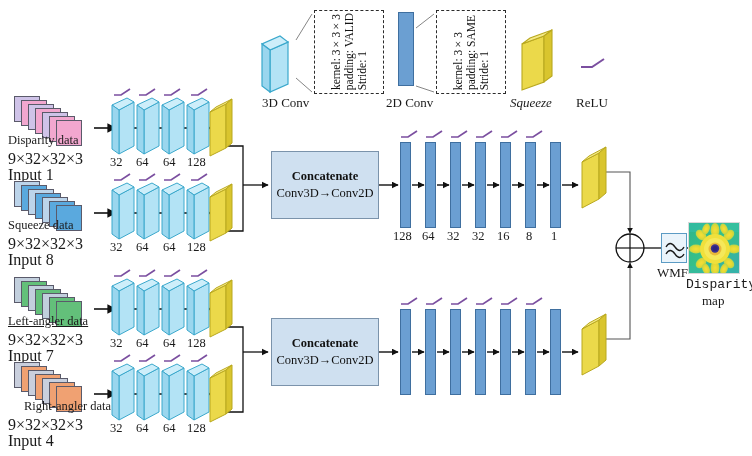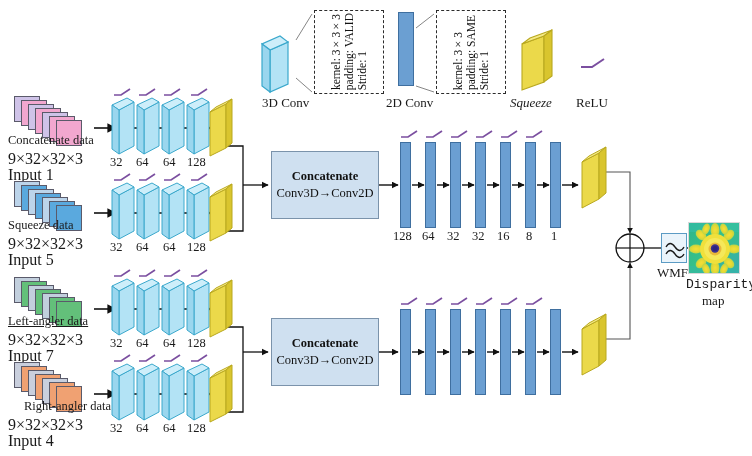--- a/index.html
+++ b/index.html
@@ -259,36 +259,36 @@
 
   <div class="stack" style="left:14px; top:96px;">
     <div class="card" style="left:0px;  top:0px;  background:#cfc3e8;"></div>
     <div class="card" style="left:7px;  top:4px;  background:#f2a7cf;"></div>
     <div class="card" style="left:14px; top:8px;  background:#cfc3e8;"></div>
     <div class="card" style="left:21px; top:12px; background:#f2a7cf;"></div>
     <div class="card" style="left:28px; top:16px; background:#cfc3e8;"></div>
     <div class="card" style="left:35px; top:20px; background:#f2a7cf;"></div>
     <div class="card" style="left:42px; top:24px; background:#f2a7cf;"></div>
   </div>
-  <div class="txt label-main" style="left:8px; top:134px;">Concatenate data</div>
+  <div class="txt label-main" style="left:8px; top:134px;">Disparity data</div>
   <div class="txt label-dim" style="left:8px; top:150px;">9×32×32×3</div>
   <div class="txt label-dim" style="left:8px; top:166px;">Input 1</div>
 
   <div class="stack" style="left:14px; top:181px;">
     <div class="card" style="left:0px;  top:0px;  background:#bcd4ea;"></div>
     <div class="card" style="left:7px;  top:4px;  background:#5aa9de;"></div>
     <div class="card" style="left:14px; top:8px;  background:#bcd4ea;"></div>
     <div class="card" style="left:21px; top:12px; background:#5aa9de;"></div>
     <div class="card" style="left:28px; top:16px; background:#bcd4ea;"></div>
     <div class="card" style="left:35px; top:20px; background:#5aa9de;"></div>
     <div class="card" style="left:42px; top:24px; background:#5aa9de;"></div>
   </div>
   <div class="txt label-main" style="left:8px; top:219px;">Squeeze data</div>
   <div class="txt label-dim" style="left:8px; top:235px;">9×32×32×3</div>
-  <div class="txt label-dim" style="left:8px; top:251px;">Input 5</div>
+  <div class="txt label-dim" style="left:8px; top:251px;">Input 8</div>
 
   <div class="stack" style="left:14px; top:277px;">
     <div class="card" style="left:0px;  top:0px;  background:#c2cfdd;"></div>
     <div class="card" style="left:7px;  top:4px;  background:#63c07a;"></div>
     <div class="card" style="left:14px; top:8px;  background:#c2cfdd;"></div>
     <div class="card" style="left:21px; top:12px; background:#63c07a;"></div>
     <div class="card" style="left:28px; top:16px; background:#c2cfdd;"></div>
     <div class="card" style="left:35px; top:20px; background:#63c07a;"></div>
     <div class="card" style="left:42px; top:24px; background:#63c07a;"></div>
   </div>

